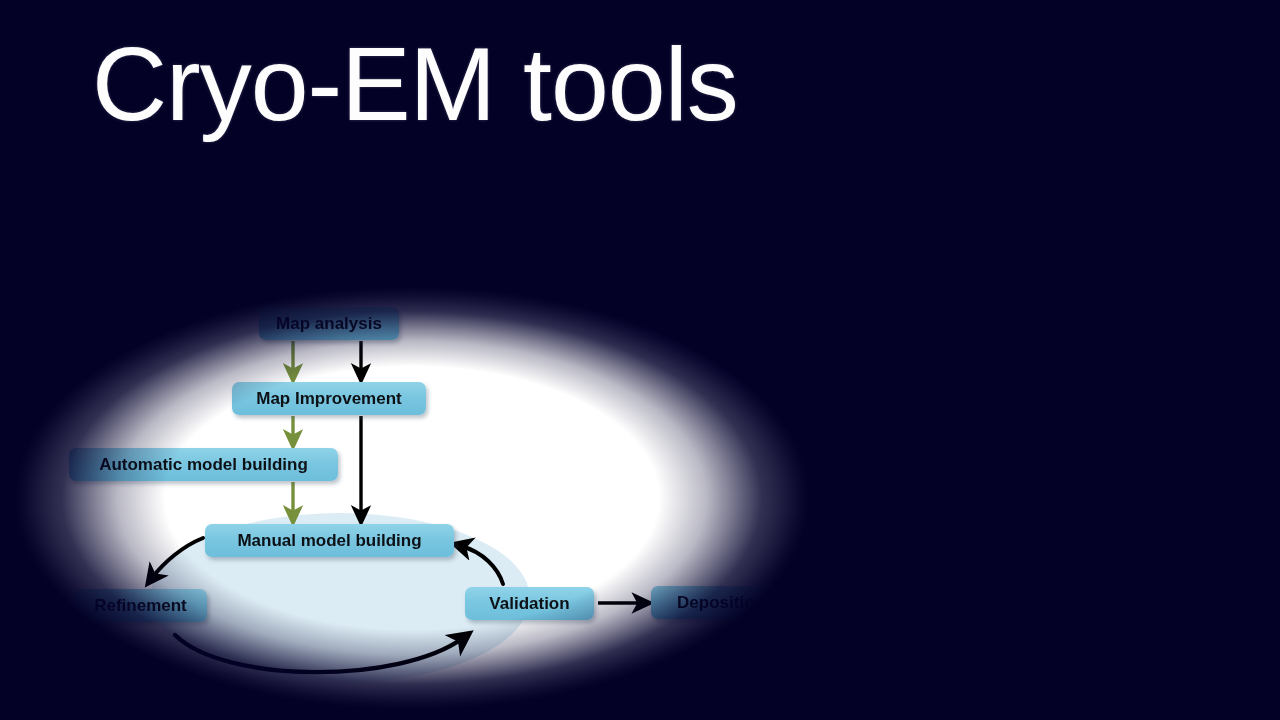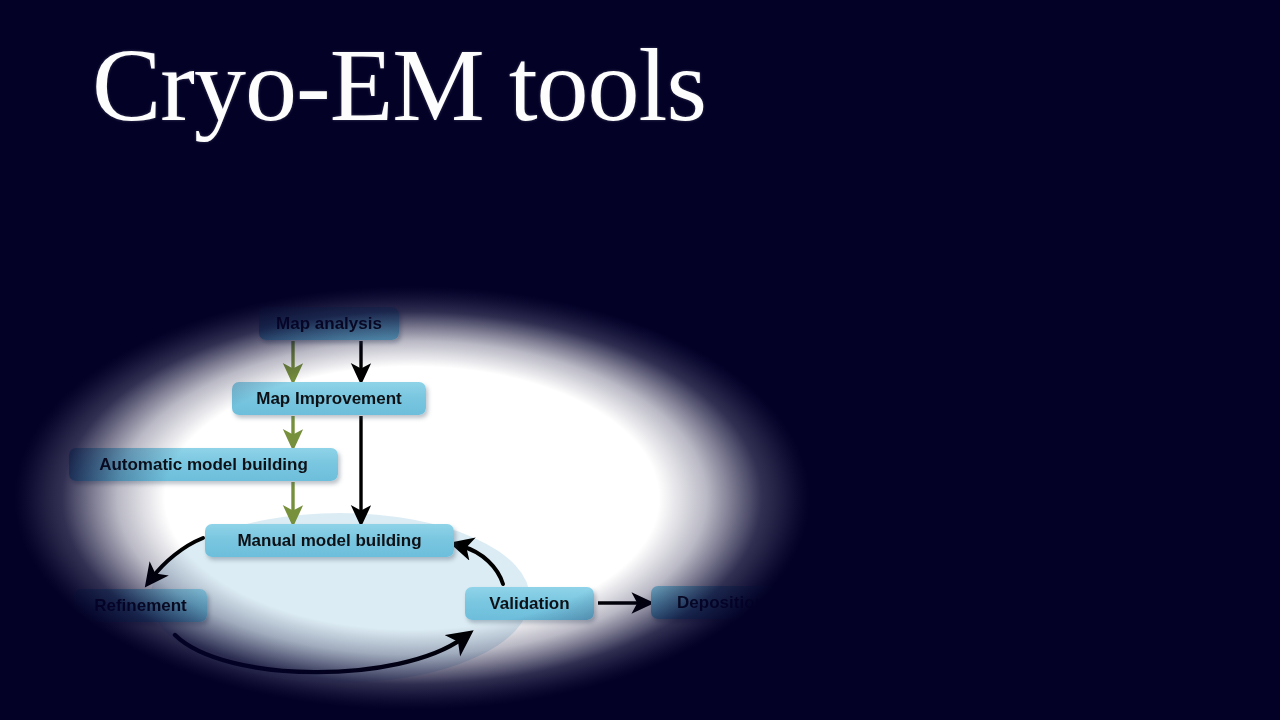--- a/index.html
+++ b/index.html
@@ -57,21 +57,21 @@
   
   .title {
     position: absolute;
     left: 92px;
     top: 30px;
     font-size: 104px;
     line-height: 1.05;
     font-weight: 400;
     color: #fdfdfd;
     letter-spacing: -1px;
-    font-family: Liberation Serif, serif;
+    font-family: Liberation Sans, sans-serif;
     text-shadow: 0 0 3px rgba(255,255,255,0.25);
     white-space: nowrap;
   }
 
   
   .tutorial-wrap {
     position: absolute;
     left: 620px;
     top: 150px;
     width: 660px;

